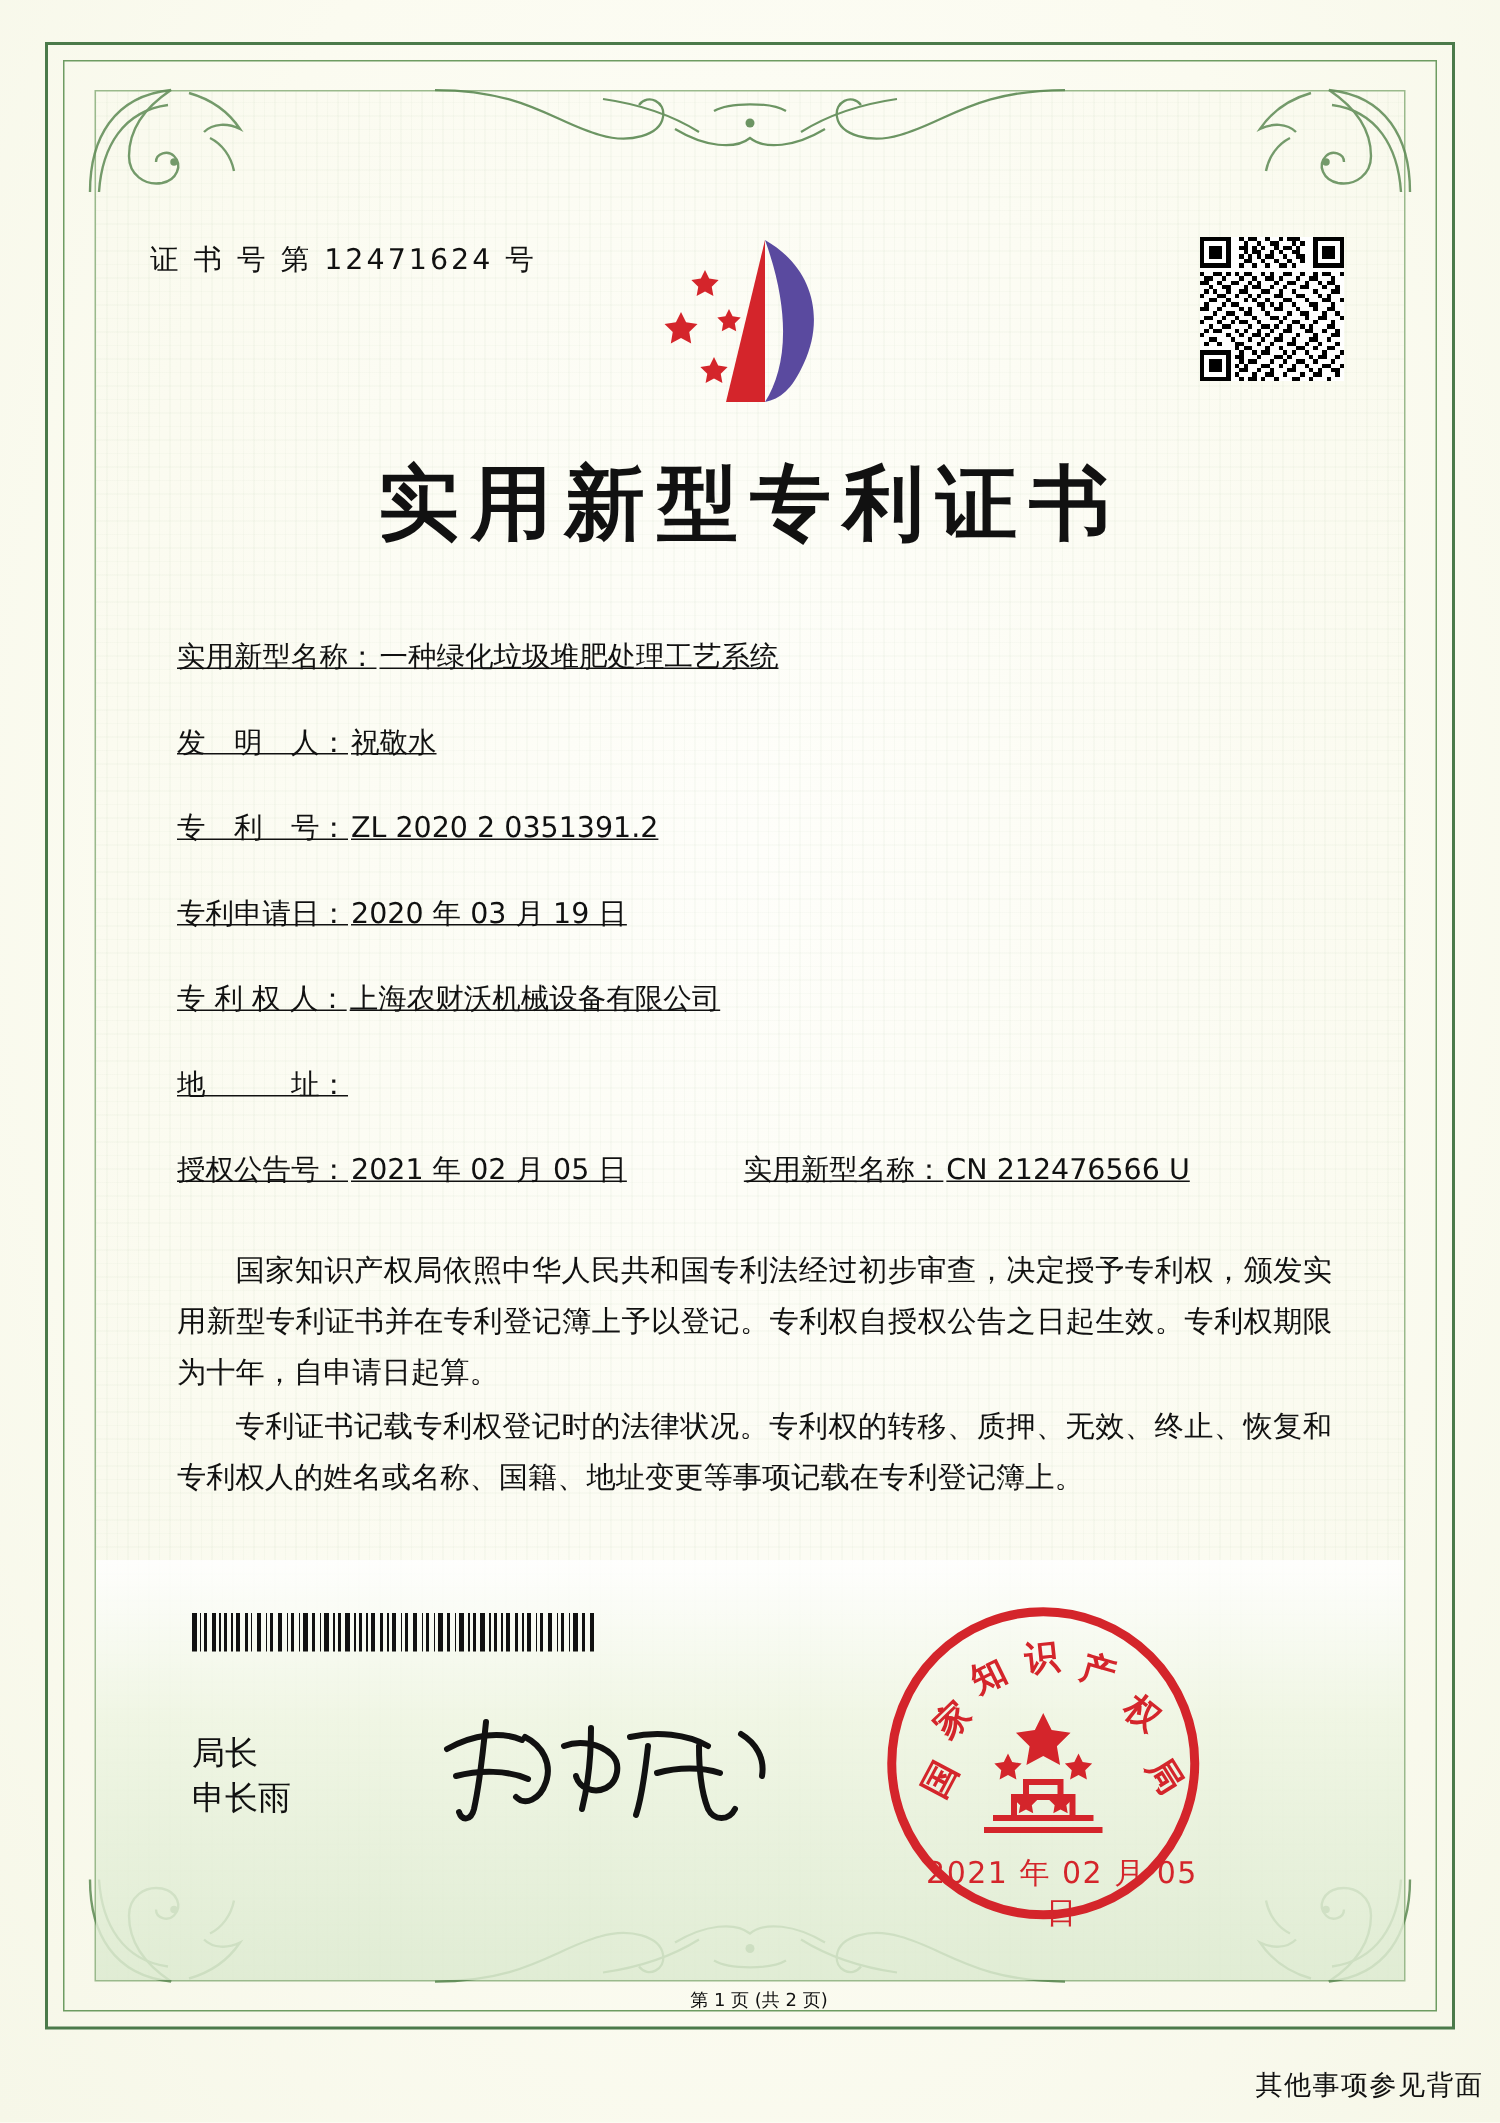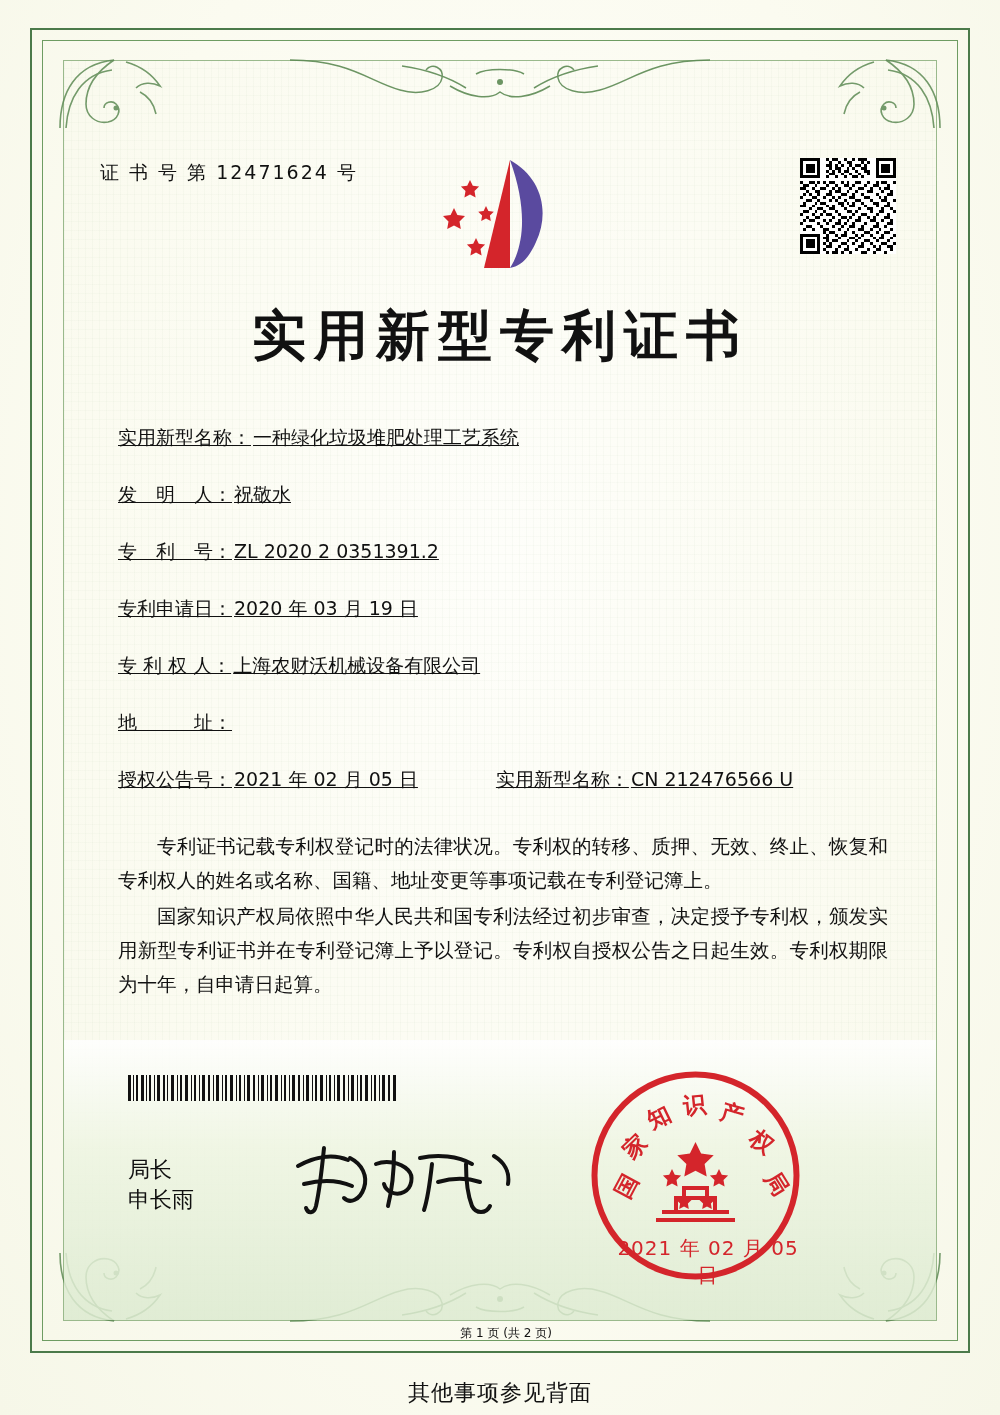--- a/index.html
+++ b/index.html
@@ -127,22 +127,22 @@
     font-family:"DejaVu Sans","Liberation Sans",sans-serif;
   }
 
   .page-num{
     position:absolute;left:0;right:0;top:1325px;text-align:center;
     font-size:12px;color:#111;
     font-family:"DejaVu Sans","Liberation Sans",sans-serif;
     margin-left:12px;
   }
   .footer-note{
-    position:absolute;left:0;right:0;top:1378px;text-align:center;
-    font-size:22px;color:#111;letter-spacing:1px;
+    position:absolute;left:0;right:11px;top:1378px;text-align:right;
+    font-size:18px;color:#111;letter-spacing:1px;
     font-family:"DejaVu Sans","Liberation Sans",sans-serif;
   }
 </style>
 </head>
 <body>
 
 <div class="page">
 
   <div class="border-outer"></div>
   <div class="border-inner"></div>
@@ -521,22 +521,22 @@
     <div class="frow two">
       <span class="flabel">授权公告号：</span>
       <span class="fvalue">2021 年 02 月 05 日</span>
       <span class="gap"></span>
       <span class="flabel">实用新型名称：</span>
       <span class="fvalue">CN 212476566 U</span>
     </div>
   </div>
 
   <div class="body-text">
+    <p>国家知识产权局依照中华人民共和国专利法经过初步审查，决定授予专利权，颁发实用新型专利证书并在专利登记簿上予以登记。专利权自授权公告之日起生效。专利权期限为十年，自申请日起算。</p>
     <p>专利证书记载专利权登记时的法律状况。专利权的转移、质押、无效、终止、恢复和专利权人的姓名或名称、国籍、地址变更等事项记载在专利登记簿上。</p>
-    <p>国家知识产权局依照中华人民共和国专利法经过初步审查，决定授予专利权，颁发实用新型专利证书并在专利登记簿上予以登记。专利权自授权公告之日起生效。专利权期限为十年，自申请日起算。</p>
   </div>
 
   <div class="green-band"></div>
 
   <div class="barcode">
     <svg viewBox="0 0 270 26" shape-rendering="crispEdges">
       <rect width="270" height="26" fill="transparent"></rect>
       <g fill="#111">
         <rect x="0" y="0" width="3" height="26"></rect>
           <rect x="5" y="0" width="1" height="26"></rect>

